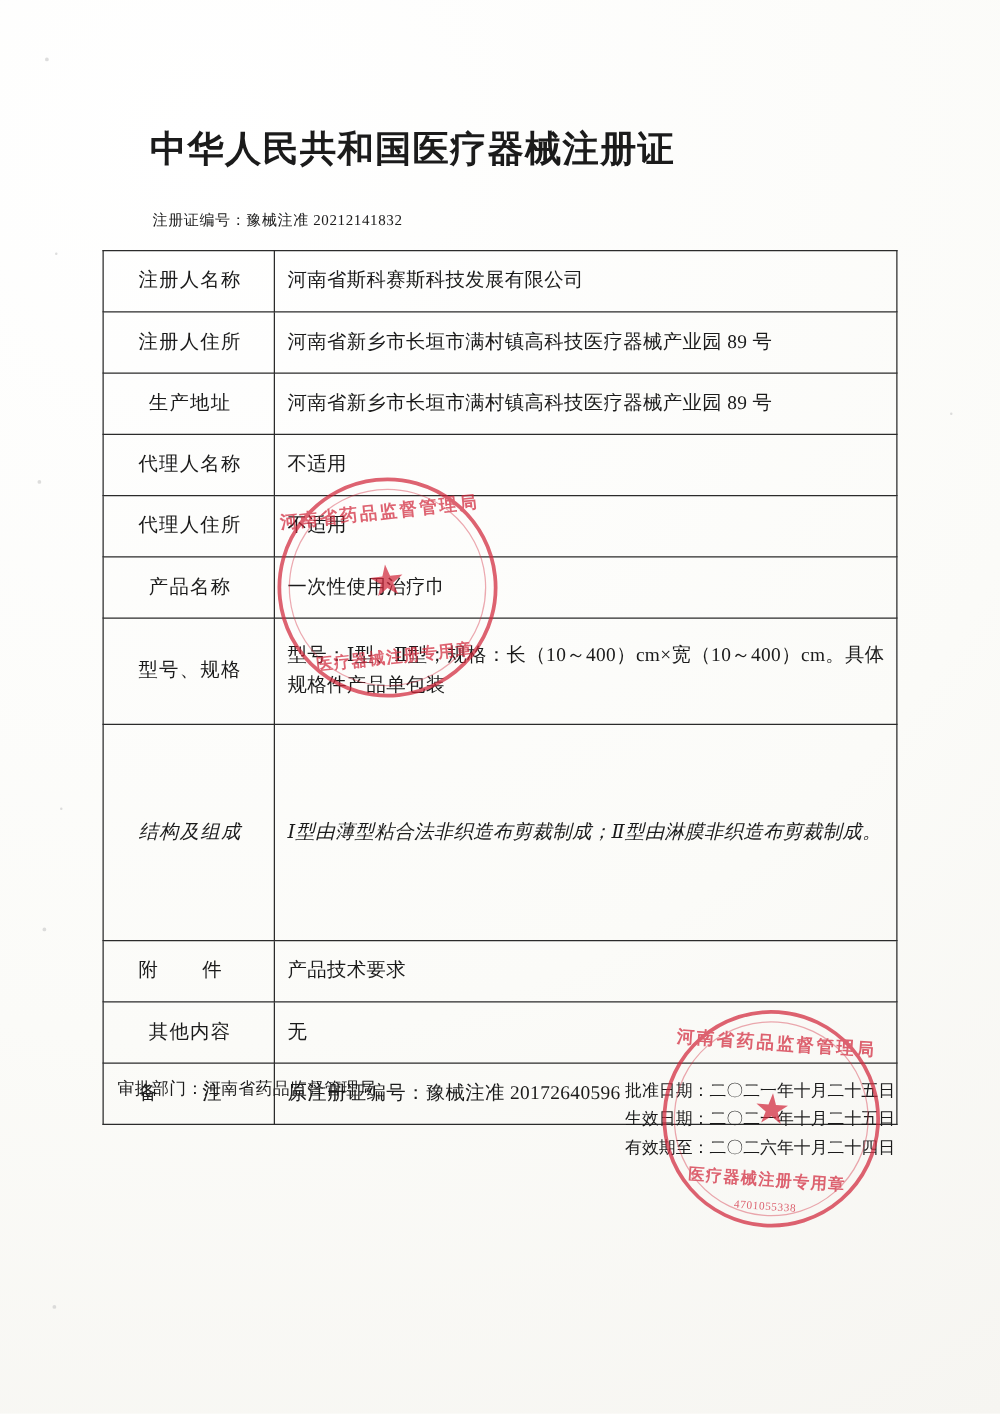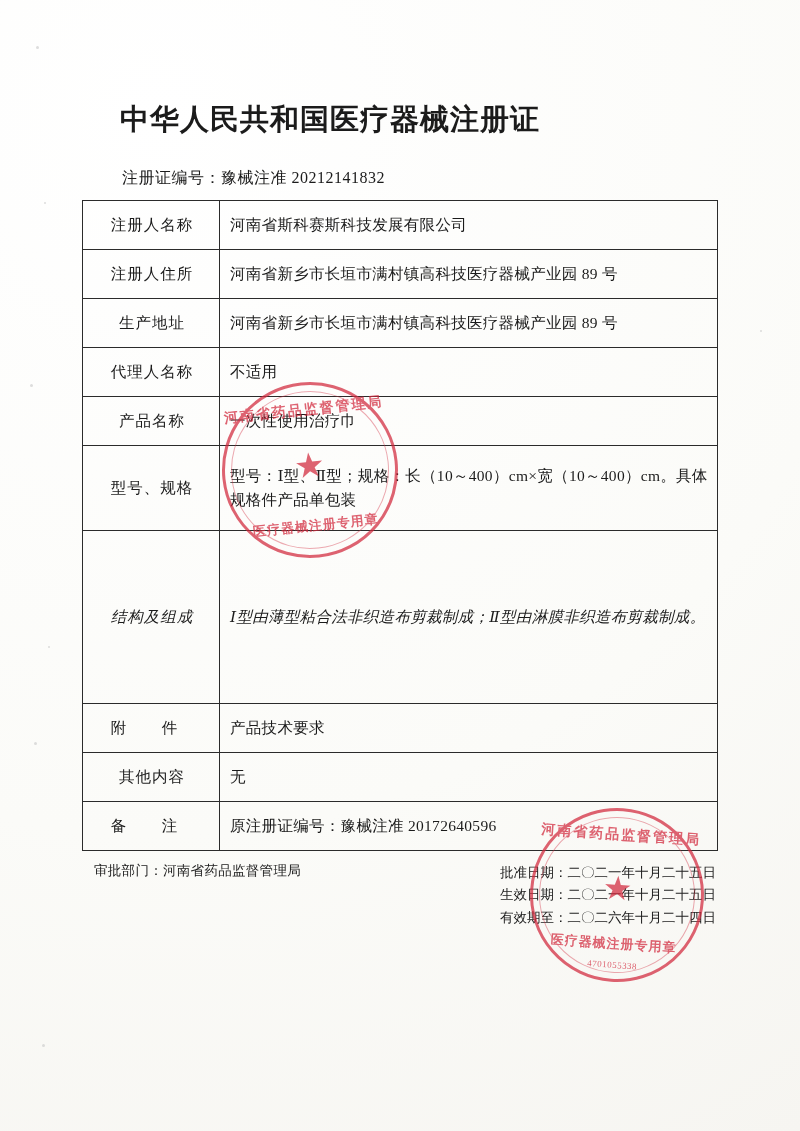--- a/index.html
+++ b/index.html
@@ -36,21 +36,21 @@
     text-align: center;
     font-size: 29px;
     font-weight: bold;
     letter-spacing: 1px;
     font-family: "Liberation Serif", "DejaVu Serif", serif;
   }
   .reg-no {
     position: absolute;
     top: 168px;
     left: 122px;
-    font-size: 16px;
+    font-size: 12px;
     letter-spacing: .5px;
   }
   table.cert {
     position: absolute;
     top: 200px;
     left: 82px;
     width: 636px;
     border-collapse: collapse;
     table-layout: fixed;
   }
@@ -193,20 +193,24 @@
       </tr>
       <tr class="h-normal">
         <td class="label">生产地址</td>
         <td class="value">河南省新乡市长垣市满村镇高科技医疗器械产业园 89 号</td>
       </tr>
       <tr class="h-normal">
         <td class="label">代理人名称</td>
         <td class="value">不适用</td>
       </tr>
       <tr class="h-normal">
+        <td class="label">代理人住所</td>
+        <td class="value">不适用</td>
+      </tr>
+      <tr class="h-normal">
         <td class="label">产品名称</td>
         <td class="value">一次性使用治疗巾</td>
       </tr>
       <tr class="h-spec">
         <td class="label">型号、规格</td>
         <td class="value top">型号：Ⅰ型、Ⅱ型；规格：长（10～400）cm×宽（10～400）cm。具体规格件产品单包装</td>
       </tr>
       <tr class="h-struct">
         <td class="label">结构及组成</td>
         <td class="value top">Ⅰ型由薄型粘合法非织造布剪裁制成；Ⅱ型由淋膜非织造布剪裁制成。</td>

